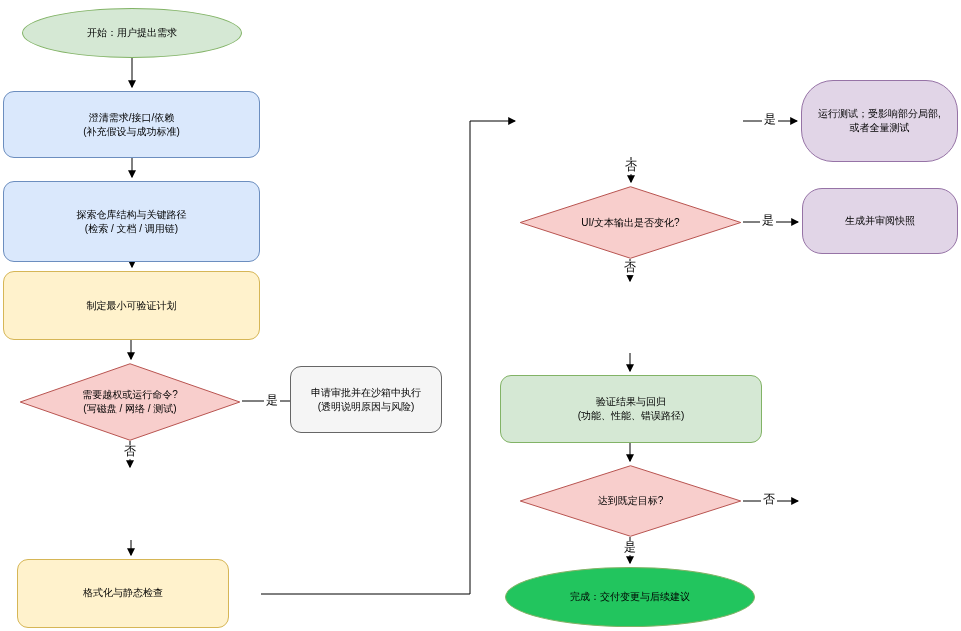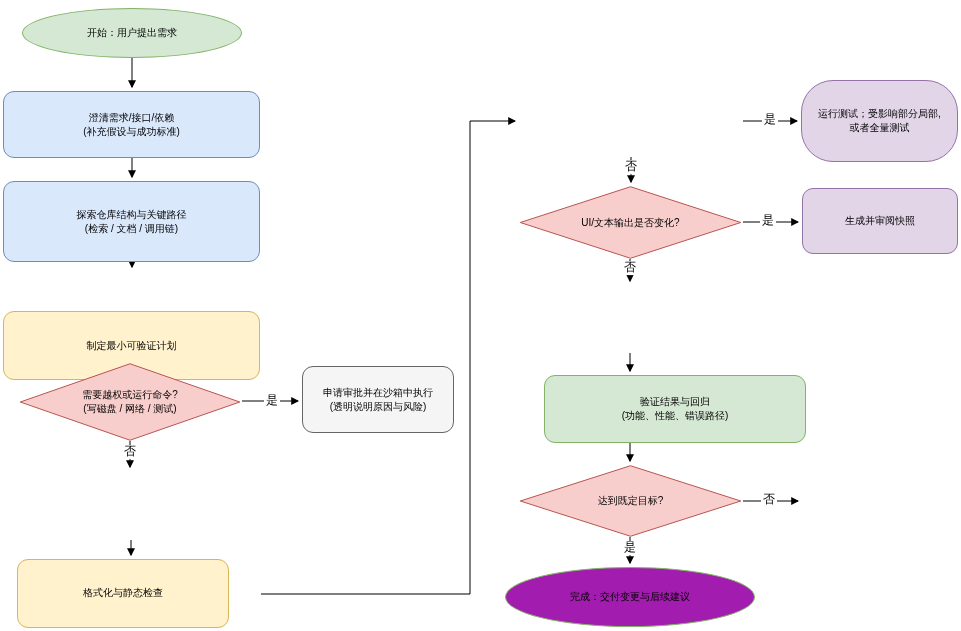--- a/index.html
+++ b/index.html
@@ -55,33 +55,33 @@
   <div class="node rect" style="left: 3px; top: 91px; width: 257px; height: 67px; background-color: rgb(218, 232, 252); border-color: rgb(108, 142, 191);">
     <span class="label">澄清需求/接口/依赖
 (补充假设与成功标准)</span>
   </div>
 
   <div class="node rect" style="left: 3px; top: 181px; width: 257px; height: 81px; background-color: rgb(218, 232, 252); border-color: rgb(108, 142, 191);">
     <span class="label">探索仓库结构与关键路径
 (检索 / 文档 / 调用链)</span>
   </div>
 
-  <div class="node rect" style="left: 3px; top: 271px; width: 257px; height: 69px; background-color: rgb(255, 242, 204); border-color: rgb(214, 182, 86); margin-top: 40px;">
+  <div class="node rect" style="left: 3px; top: 271px; width: 257px; height: 69px; background-color: rgb(255, 242, 204); border-color: rgb(214, 182, 86);">
     <span class="label">制定最小可验证计划</span>
   </div>
 
   <div class="node diamond" style="left:18px;top:363px;width:224px;height:78px">
     <svg class="shape" viewBox="0 0 100 100" preserveAspectRatio="none">
       <polygon points="50,1 99,50 50,99 1,50" vector-effect="non-scaling-stroke" stroke-width="1" fill="#f8cecc" stroke="#b85450"></polygon>
     </svg>
     <span class="label">需要越权或运行命令?
 (写磁盘 / 网络 / 测试)</span>
   </div>
 
-  <div class="node rect" style="left: 302px; top: 366px; width: 152px; height: 67px; background-color: rgb(245, 245, 245); border-color: rgb(102, 102, 102);">
+  <div class="node rect" style="left: 290px; top: 366px; width: 152px; height: 67px; background-color: rgb(245, 245, 245); border-color: rgb(102, 102, 102);">
     <span class="label">申请审批并在沙箱中执行
 (透明说明原因与风险)</span>
   </div>
 
 
   <div class="node rect" style="left: 17px; top: 559px; width: 212px; height: 69px; background-color: rgb(255, 242, 204); border-color: rgb(214, 182, 86); font-family: Liberation Mono, monospace;">
     <span class="label">格式化与静态检查</span>
   </div>
 
 
@@ -90,39 +90,39 @@
 或者全量测试</span>
   </div>
 
   <div class="node diamond" style="left:518px;top:186px;width:225px;height:73px">
     <svg class="shape" viewBox="0 0 100 100" preserveAspectRatio="none">
       <polygon points="50,1 99,50 50,99 1,50" vector-effect="non-scaling-stroke" stroke-width="1" fill="#f8cecc" stroke="#b85450"></polygon>
     </svg>
     <span class="label">UI/文本输出是否变化?</span>
   </div>
 
-  <div class="node rect" style="left: 802px; top: 188px; width: 156px; height: 66px; background-color: rgb(225, 213, 231); border-color: rgb(150, 115, 166);">
+  <div class="node rect" style="left: 802px; top: 188px; width: 156px; height: 66px; background-color: rgb(225, 213, 231); border-color: rgb(150, 115, 166); border-radius: 20px;">
     <span class="label">生成并审阅快照</span>
   </div>
 
 
-  <div class="node rect" style="left: 500px; top: 375px; width: 262px; height: 68px; background-color: rgb(213, 232, 212); border-color: rgb(130, 179, 102); margin-left: 44px;">
+  <div class="node rect" style="left: 500px; top: 375px; width: 262px; height: 68px; background-color: rgb(213, 232, 212); border-color: rgb(130, 179, 102);">
     <span class="label">验证结果与回归
 (功能、性能、错误路径)</span>
   </div>
 
   <div class="node diamond" style="left:518px;top:465px;width:225px;height:72px">
     <svg class="shape" viewBox="0 0 100 100" preserveAspectRatio="none">
       <polygon points="50,1 99,50 50,99 1,50" vector-effect="non-scaling-stroke" stroke-width="1" fill="#f8cecc" stroke="#b85450"></polygon>
     </svg>
     <span class="label">达到既定目标?</span>
   </div>
 
 
-  <div class="node ellipse" style="left: 505px; top: 567px; width: 250px; height: 60px; background-color: #a21caf; border-color: rgb(130, 179, 102); text-align: right;">
+  <div class="node ellipse" style="left: 505px; top: 567px; width: 250px; height: 60px; background-color: #22c55e; border-color: rgb(130, 179, 102); text-align: right;">
     <span class="label">完成：交付变更与后续建议</span>
   </div>
 
   <div class="edge-label" style="left:272px;top:401px">是</div>
   <div class="edge-label" style="left:130px;top:452px">否</div>
   <div class="edge-label" style="left:770px;top:120px">是</div>
   <div class="edge-label" style="left:631px;top:167px">否</div>
   <div class="edge-label" style="left:768px;top:221px">是</div>
   <div class="edge-label" style="left:630px;top:268px">否</div>
   <div class="edge-label" style="left:769px;top:500px">否</div>

